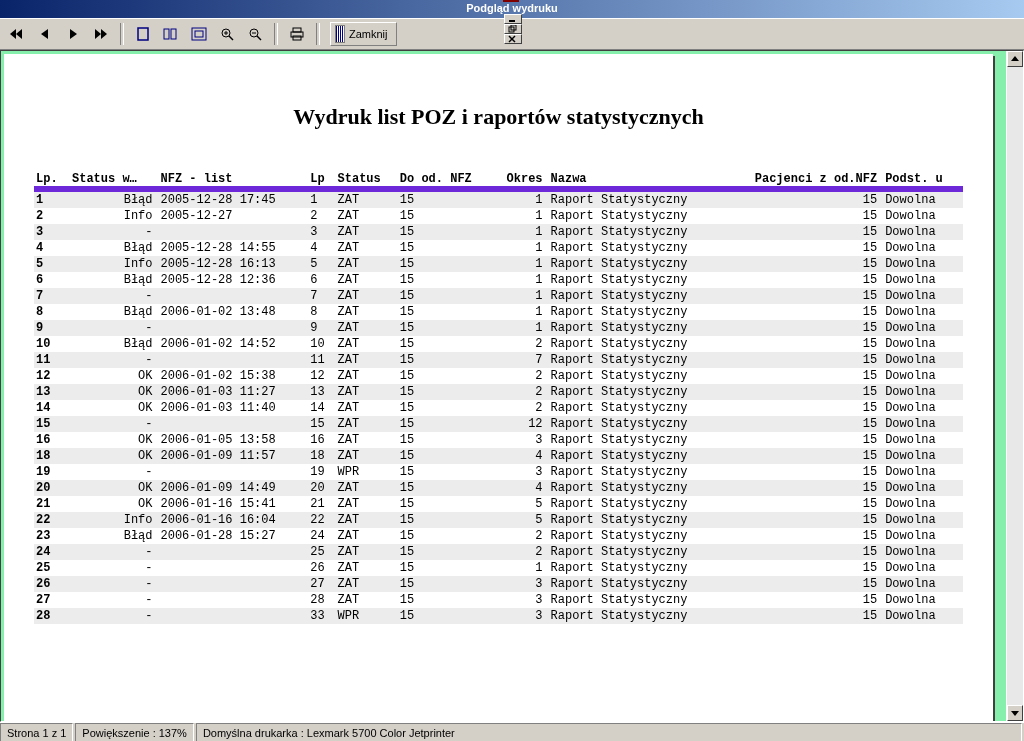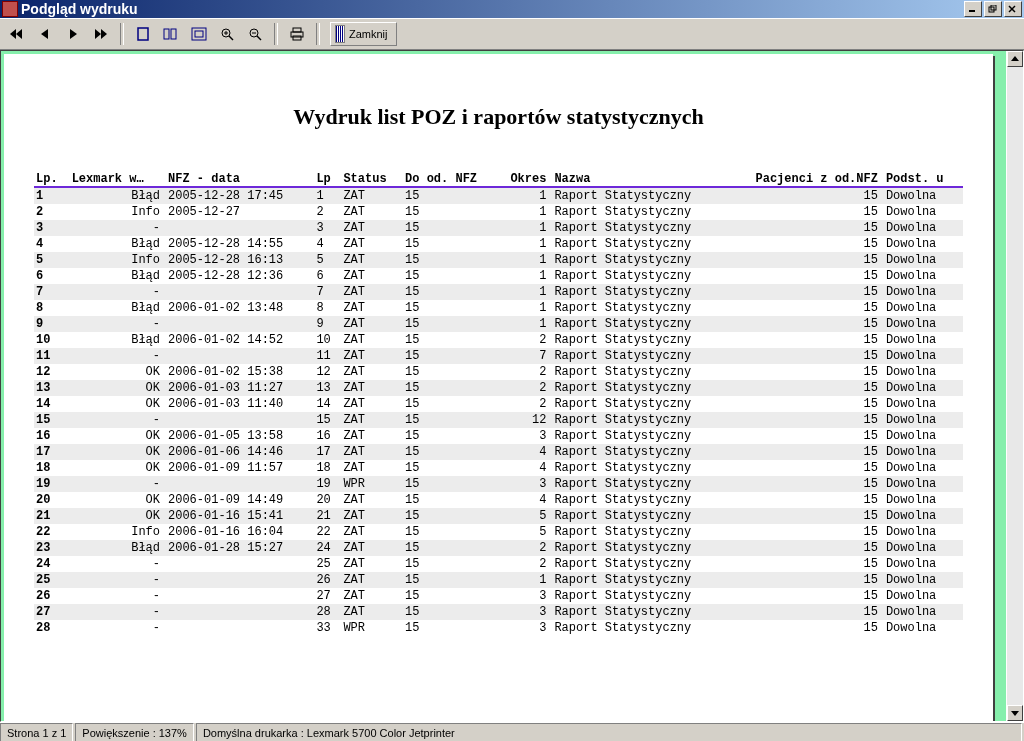--- a/index.html
+++ b/index.html
@@ -10,21 +10,22 @@
     overflow: hidden;
   }
   
   .titlebar {
     height: 18px;
     background: linear-gradient(to right, #0a246a, #a6caf0);
     color: #fff;
     display: flex; align-items: center;
     padding: 0 2px;
     font-weight: bold;
-    font-size: 14px;
+    font-size: 11px;
+    flex-direction: column;
   }
   .titlebar .icon {
     width: 14px; height: 14px; margin-right: 3px;
     background: #c0504d;
     border: 1px solid #800000;
   }
   .titlebar .spacer { flex: 1; }
   .win-btn {
     width: 16px; height: 14px; margin-left: 2px;
     background: #d4d0c8;
@@ -106,21 +107,21 @@
     width: 100%;
     border-collapse: collapse;
     font-family: "Courier New", monospace;
     font-size: 12px;
     color: #000;
   }
   table.report th {
     text-align: left;
     font-family: "Courier New", monospace;
     font-weight: bold;
-    border-bottom: 2px solid #6d28d9;
+    border-bottom: 6px solid #6d28d9;
     padding: 2px 6px 0px 2px;
     white-space: nowrap;
     font-size: 12px;
   }
   table.report td {
     padding: 1px 6px 1px 2px;
     white-space: nowrap;
   }
   table.report tbody tr:nth-child(odd) { background: #ececec; }
   table.report tbody tr:nth-child(even) { background: #fff; }
@@ -254,22 +255,22 @@
 </div>
 
 <div class="doc-area">
   <div class="paper-wrap">
     <div class="paper">
       <div class="report-title">Wydruk list POZ i raportów statystycznych</div>
       <table class="report">
         <thead>
           <tr>
             <th>Lp.</th>
-            <th class="num" style="text-align:left">Lexmark w…</th>
-            <th>NFZ - data</th>
+            <th class="num" style="text-align:left">Status w…</th>
+            <th>NFZ - list</th>
             <th>Lp</th>
             <th>Status</th>
             <th>Do od. NFZ</th>
             <th class="num" style="text-align:right">Okres</th>
             <th>Nazwa</th>
             <th class="num" style="text-align:right">Pacjenci z od.NFZ</th>
             <th>Podst. u</th>
           </tr>
         </thead>
         <tbody id="report-body">
@@ -454,32 +455,20 @@
               <td>Dowolna</td>
             </tr>
             <tr>
               <td class="bold">16</td>
               <td class="num">OK</td>
               <td>2006-01-05 13:58</td>
               <td>16</td>
               <td>ZAT</td>
               <td>15</td>
               <td class="num">3</td>
-              <td>Raport Statystyczny</td>
-              <td class="num">15</td>
-              <td>Dowolna</td>
-            </tr>
-            <tr>
-              <td class="bold">17</td>
-              <td class="num">OK</td>
-              <td>2006-01-06 14:46</td>
-              <td>17</td>
-              <td>ZAT</td>
-              <td>15</td>
-              <td class="num">4</td>
               <td>Raport Statystyczny</td>
               <td class="num">15</td>
               <td>Dowolna</td>
             </tr>
             <tr>
               <td class="bold">18</td>
               <td class="num">OK</td>
               <td>2006-01-09 11:57</td>
               <td>18</td>
               <td>ZAT</td>

